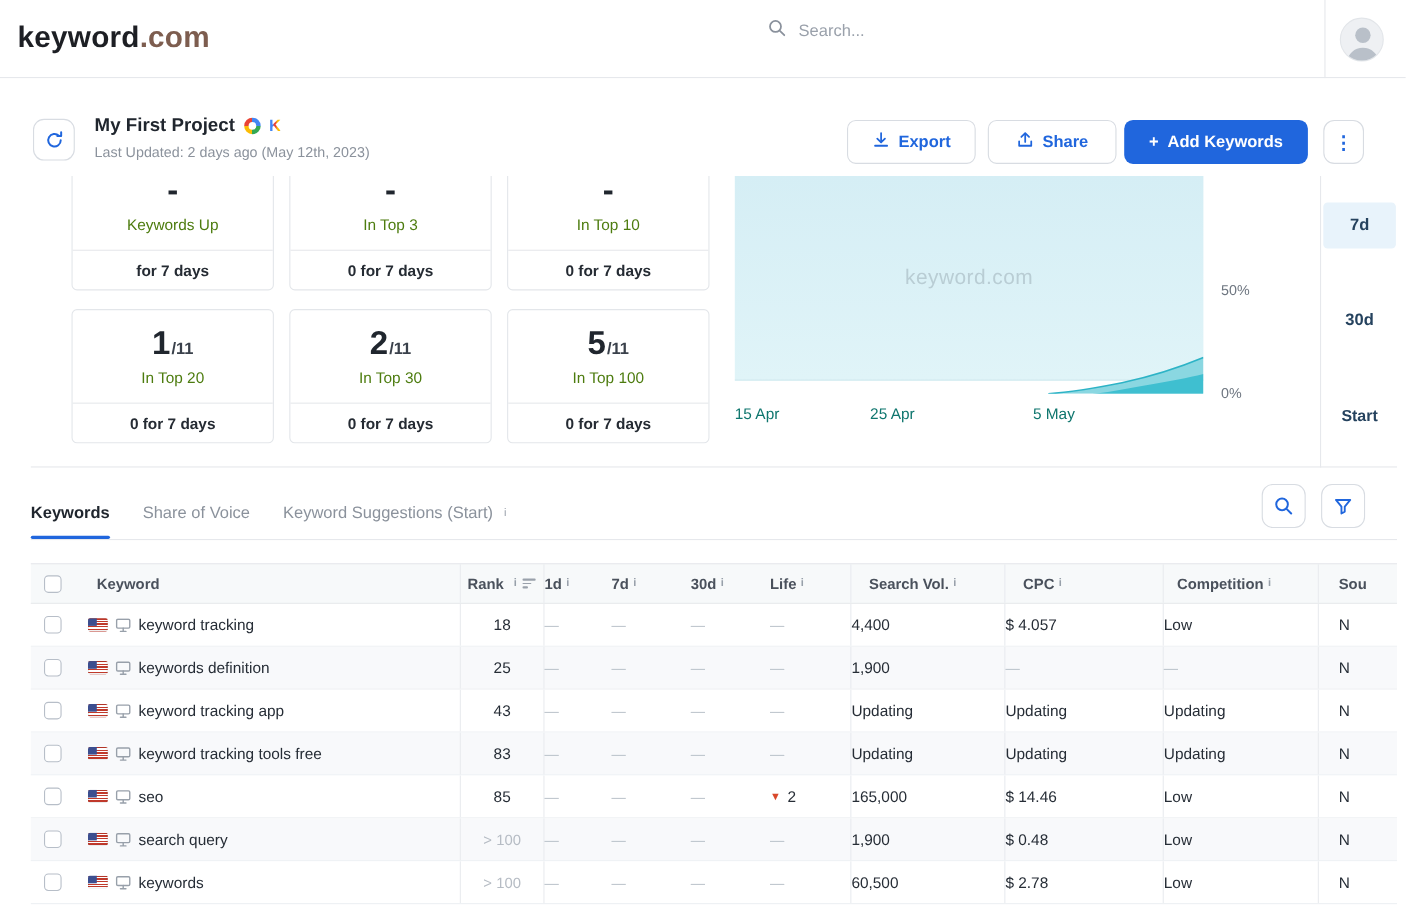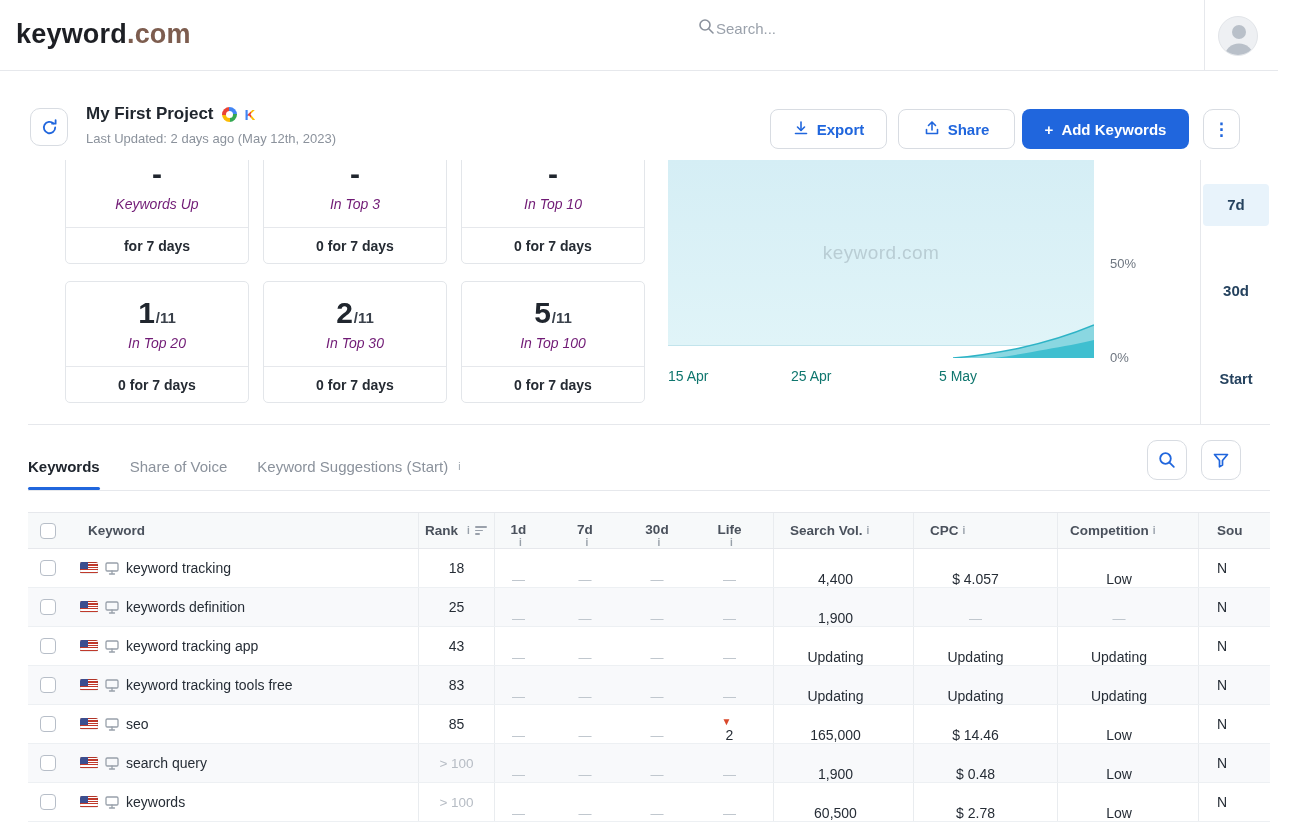--- a/index.html
+++ b/index.html
@@ -3,21 +3,21 @@
 <meta charset="utf-8">
 <style>
   * { box-sizing: border-box; margin: 0; padding: 0; }
   html,body { width:1292px; height:824px; background:#fff; font-family:"Liberation Sans", sans-serif; overflow:hidden; }
   .app { position:absolute; left:0; top:0; width:1278px; height:824px; background:#fff; overflow:hidden; }
 
   
   .topbar { position:absolute; left:0; top:0; width:1278px; height:71px; background:#fff; border-bottom:1px solid #e6e8ec; }
   .logo { position:absolute; left:16px; top:19px; font-size:27px; font-weight:700; color:#1d1f24; letter-spacing:.2px; }
   .logo .suffix { color:#7d5d4f; }
-  .top-search { position:absolute; left:698px; top:0; height:56px; display:flex; align-items:center; gap:1px; }
+  .top-search { position:absolute; left:698px; top:0; height:56px; display:flex; align-items:center; gap:11px; }
   .top-search input { border:none; outline:none; font-size:15px; color:#3a414b; width:220px; font-family:"Liberation Sans",sans-serif; background:transparent; }
   .top-search input::placeholder { color:#9aa1ab; }
   .top-divider { position:absolute; left:1204px; top:0; width:1px; height:71px; background:#e6e8ec; }
   .avatar { position:absolute; left:1218px; top:16px; width:40px; height:40px; border-radius:50%; background:#eef0f3; border:1px solid #e2e5e9; overflow:hidden; }
 
   
   .refresh-btn { position:absolute; left:30px; top:108px; width:38px; height:38px; border:1px solid #d8dce2; border-radius:10px; background:#fff; display:flex; align-items:center; justify-content:center; cursor:pointer; }
   .proj-title-row { position:absolute; left:86px; top:104px; display:flex; align-items:center; gap:8px; }
   .proj-title { font-size:17px; font-weight:700; color:#20262e; }
   .g-icon { width:15px; height:15px; border-radius:50%; background:conic-gradient(#4285F4 0 25%, #34A853 0 50%, #FBBC05 0 75%, #EA4335 0 100%); position:relative; flex:none; }
@@ -34,21 +34,21 @@
 
   
   .stats-wrap { position:absolute; left:28px; top:160px; width:1242px; height:264px; overflow:hidden; }
   .stats-bottom-line { position:absolute; left:28px; top:424px; width:1242px; height:1px; background:#e6e8ec; }
   .card { position:absolute; width:184px; height:122px; border:1px solid #e3e6ea; border-radius:5px; background:#fff; }
   .card.c1 { left:37px; } .card.c2 { left:235px; } .card.c3 { left:433px; }
   .card.r1 { top:-18px; } .card.r2 { top:121px; }
   .card-top { height:85px; border-bottom:1px solid #e6e8ec; display:flex; flex-direction:column; align-items:center; justify-content:center; gap:7px; }
   .card-num { display:flex; align-items:baseline; gap:1px; font-size:30px; font-weight:700; color:#20262e; line-height:1; }
   .card-num .frac { font-size:15px; font-weight:600; color:#3a414b; }
-  .card-label { font-size:14px; color:#701a75;font-style:italic; }
+  .card-label { font-size:14px; color:#4d7c0f; }
   .card-foot { height:35px; display:flex; align-items:center; justify-content:center; font-size:14px; font-weight:600; color:#252b33; }
 
   .chart-plot { position:absolute; left:640px; top:0; width:426px; height:186px; background:linear-gradient(#d5eef5,#e0f4f8); border-bottom:1px solid #c2e4ec; }
   .chart-watermark { position:absolute; left:640px; top:82px; width:426px; text-align:center; font-size:19px; color:#b9cdd4; letter-spacing:.4px; }
   .chart-area-svg { position:absolute; left:640px; top:128px; width:426px; height:70px; }
   .y-label { position:absolute; left:1082px; font-size:13px; color:#6e7680; }
   .y-label.y50 { top:96px; } .y-label.y0 { top:190px; }
   .x-label { position:absolute; top:208px; font-size:14px; color:#0f766e; }
   .x-label.x1 { left:640px; } .x-label.x2 { left:763px; } .x-label.x3 { left:911px; }
 
@@ -71,21 +71,21 @@
   .thead { display:flex; height:37px; align-items:center; background:#f7f9fa; border-top:1px solid #e6e8ec; border-bottom:1px solid #e6e8ec; font-size:13.5px; font-weight:600; color:#4a515c; }
   .tr { display:flex; height:39px; align-items:center; border-bottom:1px solid #edf0f3; font-size:14px; color:#262d36; background:#fff; }
   .tr:nth-child(even) { background:#f8f9fb; }
   .td, .th { display:flex; align-items:center; height:100%; flex:none; }
   .col-check { width:42px; padding-left:12px; }
   .col-kw   { width:348px; padding-left:18px; }
   .col-rank { width:76px; justify-content:center; }
   .col-1d   { width:62px; } .col-7d { width:72px; } .col-30d { width:72px; } .col-life { width:73px; }
   .col-sv   { width:140px; } .col-cpc { width:144px; } .col-comp { width:141px; } .col-src { width:72px; padding-left:18px; }
   .b-l { border-left:1px solid #e9ecef; }
-  .right { justify-content:flex-end; padding-right:14px;flex-direction:column; }
+  .right { padding-right:14px; }
   .h-left { justify-content:flex-start; padding-left:16px; }
   .col-rank.th-rank { justify-content:flex-start; padding-left:6px; gap:5px; }
   .col-comp.h-left { padding-left:12px; }
   .cell-sv.right { padding-right:16px; } .cell-cpc.right { padding-right:20px; } .cell-comp.right { padding-right:18px; }
   .tr .col-kw { gap:7px; padding-left:10px; }
   .kw-text { color:#262d36; }
   .dash { color:#b9c0c8; font-size:13px; }
   .muted { color:#b6bcc4; font-size:13.5px; }
   .cb { appearance:none; -webkit-appearance:none; width:16px; height:16px; border:1.5px solid #b7bec8; border-radius:4px; background:#fff; cursor:pointer; flex:none; }
   .info { font-size:10px; color:#98a0aa; margin-left:4px; font-style:normal; }

